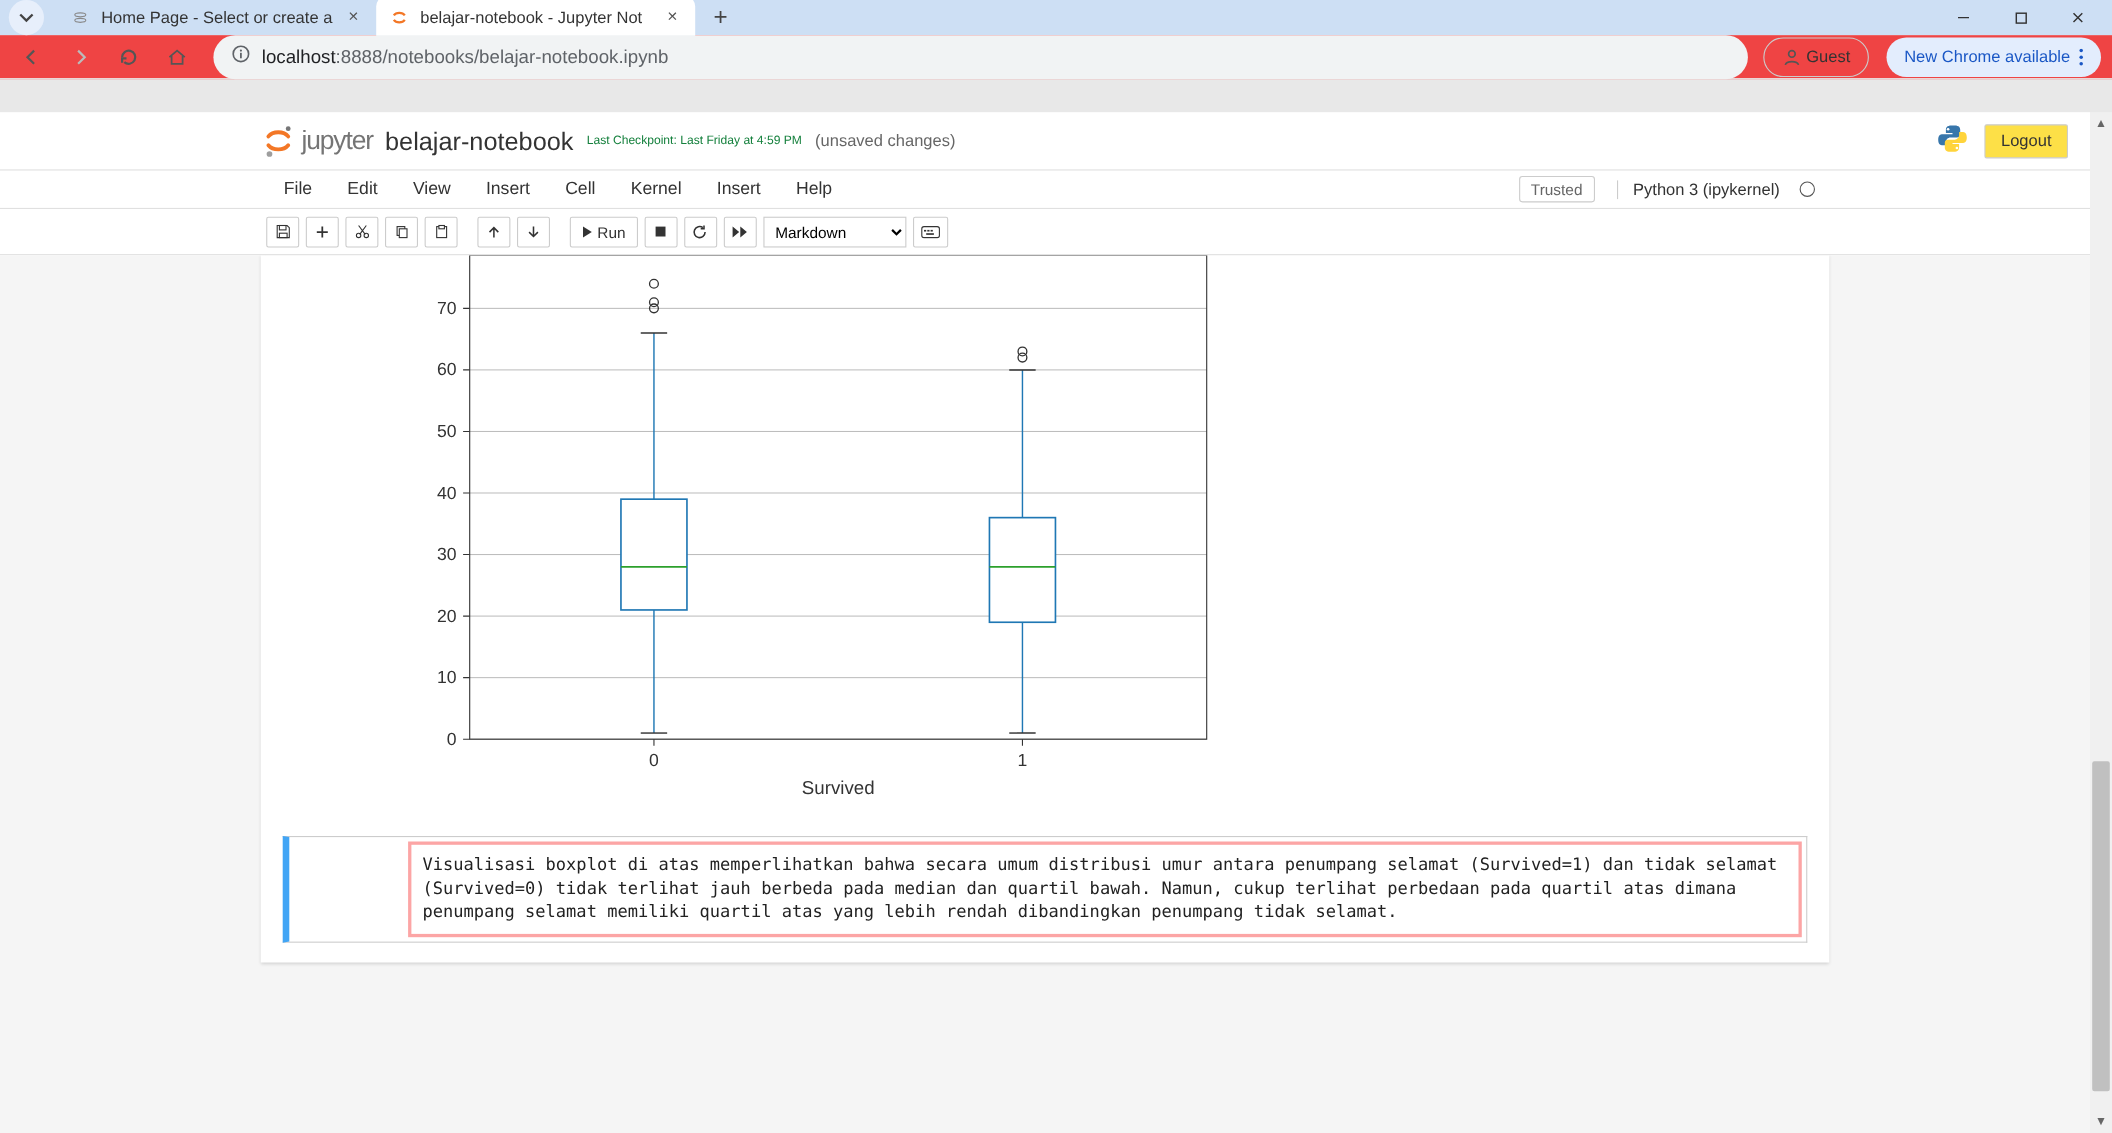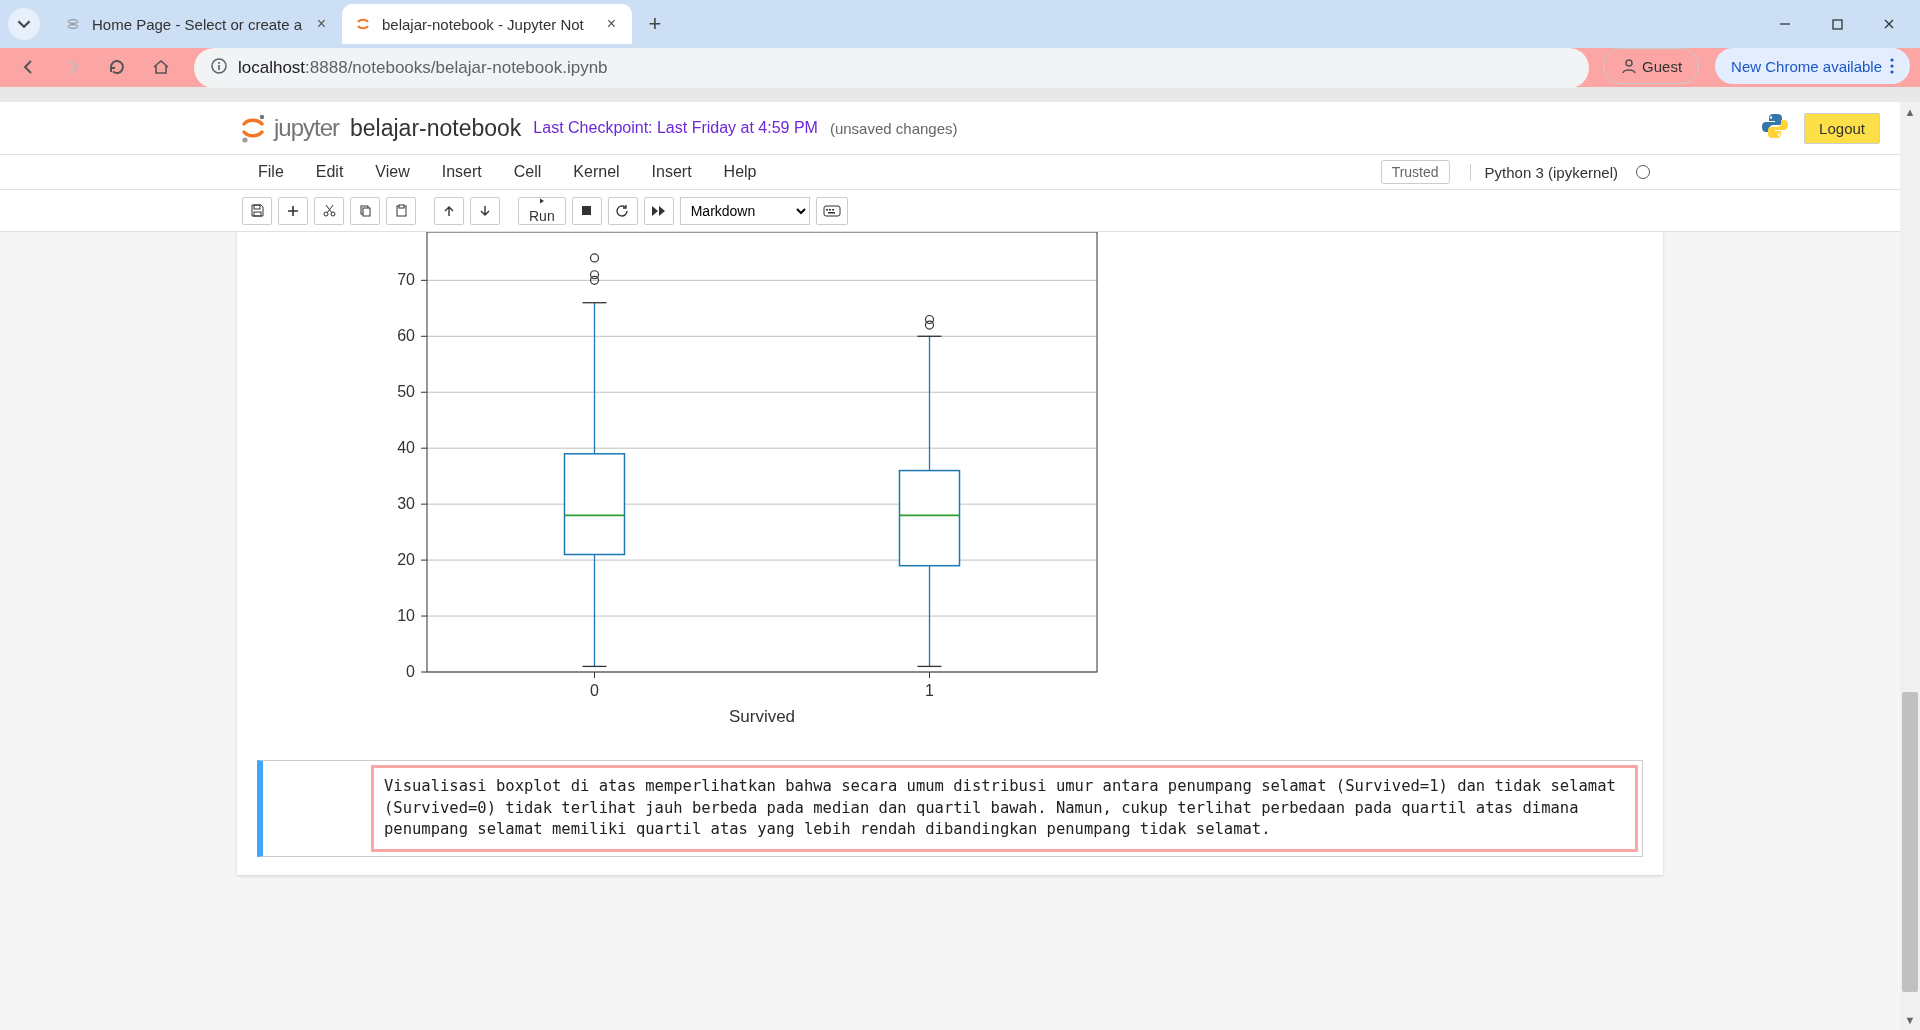--- a/index.html
+++ b/index.html
@@ -1,61 +1,61 @@
 <!DOCTYPE html>
 <html><head>
 <meta charset="utf-8">
 <style>
 * { margin:0; padding:0; box-sizing:border-box; font-family:"Segoe UI",Arial,sans-serif; }
 body { background:#e8e8e8; width:1920px; height:1030px; overflow:hidden; position:relative; }
 
 
-.browser-top { background:#cddff4; height:48px; display:flex; align-items:center; padding:0 8px; }
+.browser-top { background:#cddff4; height:32px; display:flex; align-items:center; padding:0 8px; }
 .tab-drop { width:32px; height:32px; border-radius:50%; background:#e7effb; display:flex; align-items:center; justify-content:center; margin-right:12px; cursor:pointer; }
 .tab { height:40px; display:flex; align-items:center; padding:0 12px; border-radius:10px 10px 0 0; font-size:15px; color:#333; gap:10px; min-width:290px; max-width:290px; cursor:pointer; }
 .tab.inactive { background:transparent; }
 .tab.active { background:#fff; }
 .tab-title { white-space:nowrap; overflow:hidden; text-overflow:ellipsis; flex:1; }
 .tab-close { font-size:16px; color:#555; cursor:pointer; padding:0 4px; }
 .tab-fav { width:18px; height:18px; display:flex; align-items:center; justify-content:center; }
 .new-tab { width:34px; height:34px; display:flex; align-items:center; justify-content:center; font-size:22px; color:#444; cursor:pointer; margin-left:6px; }
 .win-controls { margin-left:auto; display:flex; gap:6px; }
 .win-btn { width:46px; height:34px; display:flex; align-items:center; justify-content:center; color:#333; cursor:pointer; }
 
-.addr-bar { background:#fca5a5; height:40px; display:flex; padding:0 10px; gap:6px; border-bottom:1px solid #e8e8e8; }
+.addr-bar { background:#ef4444; height:40px; display:flex; align-items:center; padding:0 10px; gap:6px; border-bottom:1px solid #e8e8e8; }
 .nav-btn { width:38px; height:38px; border-radius:50%; display:flex; align-items:center; justify-content:center; color:#555; font-size:20px; cursor:pointer; }
 .nav-btn.disabled { color:#bbb; }
 .url-box { flex:1; height:40px; background:#f1f3f4; border-radius:20px; display:flex; align-items:center; padding:0 16px; gap:10px; margin:0 8px; }
 .url-text { font-size:17px; color:#202124; }
 .url-text .host { color:#202124; }
 .url-text .path { color:#5f6368; }
 .guest-btn { height:36px; border:1px solid #ccc; border-radius:18px; padding:0 16px; display:flex; align-items:center; gap:4px; font-size:15px; color:#333; cursor:pointer; }
 .chrome-update { height:36px; background:#e3edfd; border-radius:18px; padding:0 16px; display:flex; align-items:center; gap:8px; font-size:15px; color:#1a57c5; margin-left:10px; cursor:pointer; }
 
 
 .jupyter-wrap { position:absolute; top:102px; left:0; right:20px; bottom:0; background:#fff; overflow:hidden; }
 .jup-header { height:52px; display:flex; align-items:center; padding:0 20px 0 240px; gap:12px; }
 .jup-logo { position:absolute; left:240px; display:flex; align-items:center; gap:8px; }
 .jup-logo-text { color:#757575; font-size:24px; font-weight:400; letter-spacing:-1px; }
 .nb-name { font-size:23px; color:#333; font-weight:400; margin-left:110px; }
-.checkpoint { font-size:16px; color:#6d28d9; }
+.checkpoint { font-size:11px; color:#15803d; }
 .unsaved { font-size:15px; color:#666; }
 .jup-header-right { margin-left:auto; display:flex; align-items:center; gap:14px; }
 .logout-btn { border:1px solid #ccc; padding:6px 14px; font-size:15px; color:#333; background:#fde047; cursor:pointer; border-radius:2px; }
 
 .jup-menu { height:36px; border-top:1px solid #e0e0e0; border-bottom:1px solid #e0e0e0; display:flex; align-items:center; padding:0 0 0 242px; gap:0; font-size:16px; color:#333; }
 .menu-item { padding:6px 16px; cursor:pointer; }
 .menu-right { margin-left:auto; display:flex; align-items:center; gap:20px; padding-right:250px; }
 .trusted-btn { border:1px solid #ccc; padding:3px 10px; font-size:14px; color:#666; background:#fff; border-radius:3px; }
 .kernel-name { font-size:15px; color:#333; border-left:1px solid #ccc; padding-left:14px; display:flex; align-items:center; gap:18px; }
 .kernel-dot { width:14px; height:14px; border:1.5px solid #555; border-radius:50%; }
 
 .jup-toolbar { height:42px; border-bottom:1px solid #e0e0e0; display:flex; align-items:center; padding:0 0 0 242px; gap:6px; }
 .tbtn { border:1px solid #ccc; background:#fff; min-width:30px; height:28px; display:flex; align-items:center; justify-content:center; font-size:14px; color:#333; cursor:pointer; border-radius:2px; padding:0 6px; }
-.tbtn.run { gap:4px; padding:0 10px;flex-direction:column; }
+.tbtn.run { gap:4px; padding:0 10px; }
 .cell-type-sel { border:1px solid #ccc; height:28px; font-size:14px; padding:0 6px; min-width:130px; background:#fff; cursor:pointer; }
 
 .nb-body { position:absolute; top:130px; left:0; right:0; bottom:0; background:#f5f5f5; overflow:auto; }
 .nb-container { width:1426px; margin:0 auto; background:#fff; box-shadow:0 1px 3px rgba(0,0,0,.15); min-height:640px; padding-bottom:18px; }
 
 .chart-cell { padding:0 20px 10px 120px; }
 .chart-svg { display:block; }
 
 .md-cell { margin:8px 20px 0 20px; border:1px solid #ccc; border-left:6px solid #42A5F5; background:#fff; padding:2px; }
 .md-inner { border:3px solid #fca5a5; margin:2px 2px 2px 106px; padding:8px 10px; font-family:Menlo,Consolas,monospace; font-size:15.5px; color:#222; line-height:1.4; }

